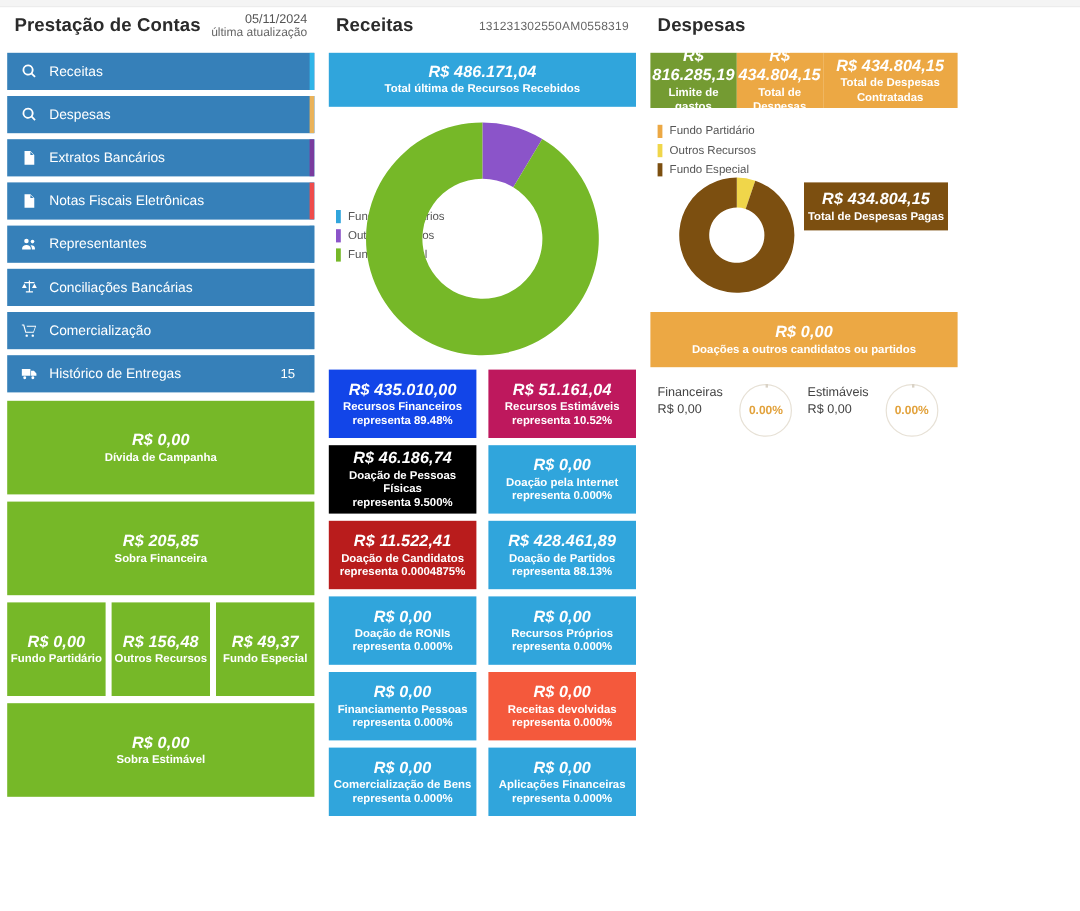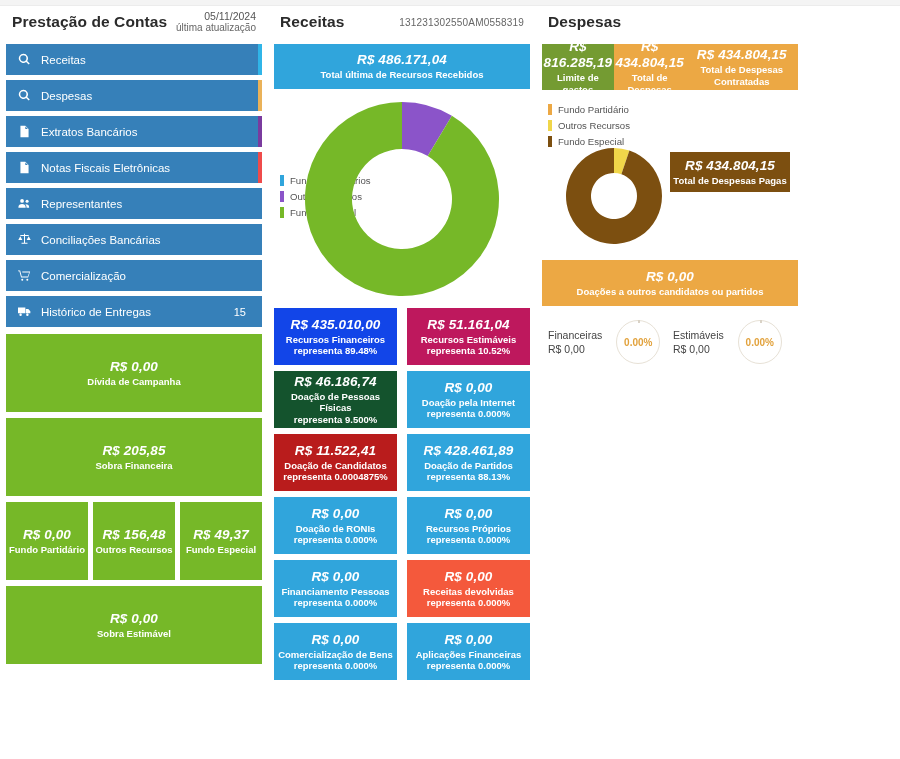--- a/index.html
+++ b/index.html
@@ -85,21 +85,21 @@
   .r-legend .lg { display: flex; align-items: center; font-size: 9.6px; color: #555; margin-bottom: 5px; }
   .r-legend .sw { width: 4px; height: 11px; margin-right: 6px; display: inline-block; }
   .r-donut { position: absolute; left: 22px; top: 46px; }
   .r-paid {
     position: absolute; right: 8px; top: 52px; width: 120px; height: 40px; background: #7c4f10;
   }
 
   .r-donation { height: 46px; margin-top: 8px; background: #eca844; }
 
   .pcts { display: flex; margin-top: 14px; padding-left: 6px; }
-  .pct { display: flex; align-items: center; width: 50%; }
+  .pct { display: flex; align-items: flex-start; width: 50%; }
   .pct .pl { font-size: 10.5px; color: #444; line-height: 1.35; }
   .pct .ring {
     width: 44px; height: 44px; border-radius: 50%; border: 1px solid #e7e1d6;
     margin-left: 14px; display: flex; align-items: center; justify-content: center;
     font-size: 10px; color: #e2a23c; font-weight: bold; position: relative;
   }
   .pct .ring::before {
     content:""; position:absolute; top:-1px; left:50%; width:2px; height:3px;
     background:#d9d2c6;
   }
@@ -268,21 +268,21 @@
         <div class="card tile" style="background: rgb(18, 69, 232);">
           <div class="v">R$ 435.010,00</div>
           <div class="l">Recursos Financeiros</div>
           <div class="p">representa 89.48%</div>
         </div>
         <div class="card tile" style="background: #be185d;">
           <div class="v">R$ 51.161,04</div>
           <div class="l">Recursos Estimáveis</div>
           <div class="p">representa 10.52%</div>
         </div>
-        <div class="card tile" style="background: #14532d;">
+        <div class="card tile" style="background: #000000;">
           <div class="v">R$ 46.186,74</div>
           <div class="l">Doação de Pessoas Físicas</div>
           <div class="p">representa 9.500%</div>
         </div>
         <div class="card tile" style="background: rgb(48, 165, 220);">
           <div class="v">R$ 0,00</div>
           <div class="l">Doação pela Internet</div>
           <div class="p">representa 0.000%</div>
         </div>
         <div class="card tile" style="background: #b91c1c;">

